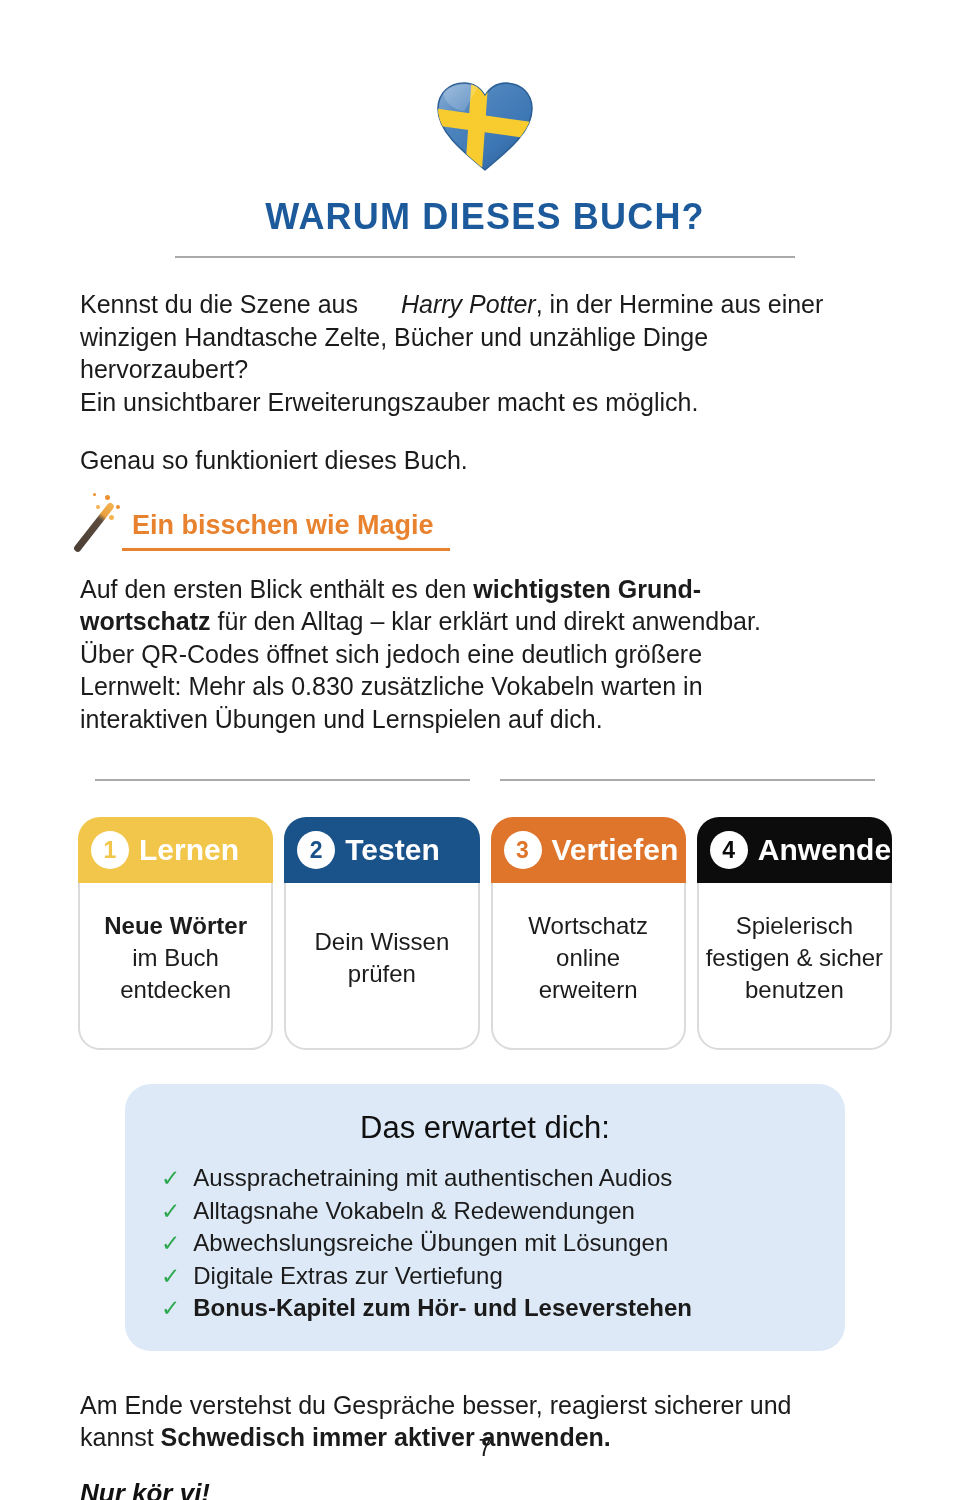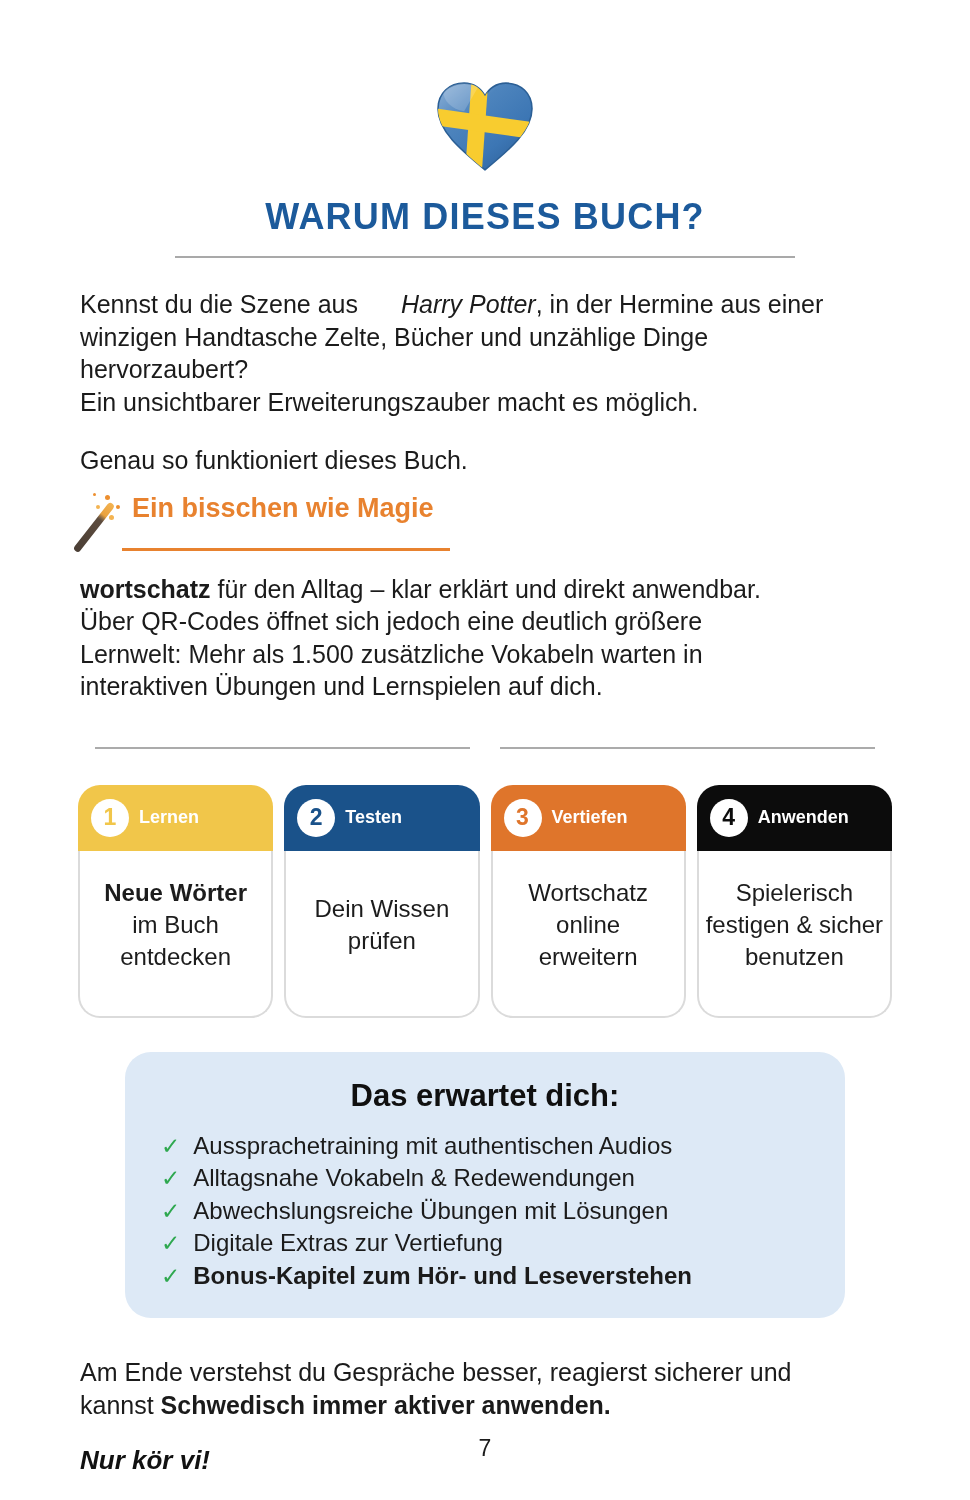--- a/index.html
+++ b/index.html
@@ -20,21 +20,21 @@
     font-size:36px;font-weight:700;letter-spacing:1.2px;}
   .title-rule{width:620px;margin:18px auto 0;border:none;border-top:2px solid #A9A9A9;height:0;}
 
   
   .text-block{margin-left:80px;font-size:25px;line-height:32.5px;color:#1b1b1b;}
   .intro{margin-top:30px;}
   .statement{margin-top:26px;}
   .description{margin-top:22px;}
 
   
-  .magic-row{margin:16px 0 0 68px;display:flex;}
+  .magic-row{margin:16px 0 0 68px;display:flex;align-items:flex-end;}
   .wand-icon{width:54px;height:58px;position:relative;flex:0 0 auto;}
   .wand-stick{position:absolute;left:4px;bottom:0px;width:7px;height:60px;border-radius:4px;
     background:linear-gradient(to top,#4a3e35 0%,#5d4c3e 66%,#8a6a45 70%,#e9a13e 76%,#f4b452 100%);
     transform:rotate(38deg);transform-origin:bottom center;}
   .spark{position:absolute;border-radius:50%;background:#ED8F2F;}
   .s1{width:5px;height:5px;right:12px;top:2px;}
   .s2{width:4px;height:4px;right:2px;top:12px;}
   .s3{width:4px;height:4px;right:22px;top:12px;background:#F4B452;}
   .s4{width:5px;height:5px;right:8px;top:22px;background:#F4B452;}
   .s5{width:3px;height:3px;right:26px;top:0px;}
@@ -46,30 +46,30 @@
   .steps-heading-row .rule-line{flex:1;height:2px;background:#ABABAB;}
   .steps-heading{font-size:26px;font-weight:800;letter-spacing:.4px;color:#161616;white-space:nowrap;}
 
   
   .cards{display:flex;gap:11px;margin:36px 78px 0;}
   .card{flex:1;display:flex;flex-direction:column;min-width:0;}
   .card-header{height:66px;border-radius:22px 22px 0 0;display:flex;align-items:center;
     padding-left:13px;gap:10px;}
   .card-num{width:38px;height:38px;border-radius:50%;background:#ffffff;flex:0 0 auto;
     display:flex;align-items:center;justify-content:center;font-weight:700;font-size:23px;}
-  .card-label{color:#ffffff;font-weight:700;font-size:18px;white-space:nowrap;}
+  .card-label{color:#ffffff;font-weight:700;font-size:30px;white-space:nowrap;}
   .card-body{border:2px solid #DBDBDB;border-top:none;border-radius:0 0 22px 22px;
     min-height:149px;display:flex;flex-direction:column;justify-content:center;
     text-align:center;font-size:24px;line-height:32px;color:#1c1c1c;padding:0 2px 16px;}
   .card-body .tl{white-space:nowrap;}
 
   
   .expect-box{width:720px;margin:34px auto 0;background:#DDE9F6;border-radius:26px;
     padding:26px 30px 26px;box-sizing:border-box;}
-  .expect-title{text-align:center;font-size:31px;font-weight:700;color:#101010;}
+  .expect-title{text-align:center;font-size:31px;font-weight:400;color:#101010;}
   .expect-list{margin:16px 0 0 6px;}
   .check-item{display:flex;gap:13px;font-size:24px;line-height:31.5px;color:#1b1b1b;
     align-items:baseline;}
   .check-glyph{color:#2EA84F;font-size:23px;flex:0 0 auto;}
 
   
   .outro{margin-top:38px;}
   .tagline{margin:24px 0 0 80px;font-size:26px;font-weight:700;font-style:italic;color:#111;}
 
   
@@ -119,23 +119,24 @@
     <span class="spark s1"></span>
     <span class="spark s2"></span>
     <span class="spark s3"></span>
     <span class="spark s4"></span>
     <span class="spark s5"></span>
   </span>
   <span class="magic-title">Ein bisschen wie Magie</span>
 </div>
 
 <div class="text-block description">
+    <div class="tl"><span>Auf den ersten Blick enthält es den </span><span class="b">wichtigsten Grund-</span></div>
     <div class="tl"><span class="b">wortschatz</span><span> für den Alltag – klar erklärt und direkt anwendbar.</span></div>
     <div class="tl"><span>Über QR-Codes öffnet sich jedoch eine deutlich größere</span></div>
-    <div class="tl"><span>Lernwelt: Mehr als 1.500 zusätzliche Vokabeln warten in</span></div>
+    <div class="tl"><span>Lernwelt: Mehr als 0.830 zusätzliche Vokabeln warten in</span></div>
     <div class="tl"><span>interaktiven Übungen und Lernspielen auf dich.</span></div>
   </div>
 
 <div class="steps-heading-row">
   <span class="rule-line"></span>
   <span class="rule-line"></span>
 </div>
 
 <div class="cards">
   <div class="card">

